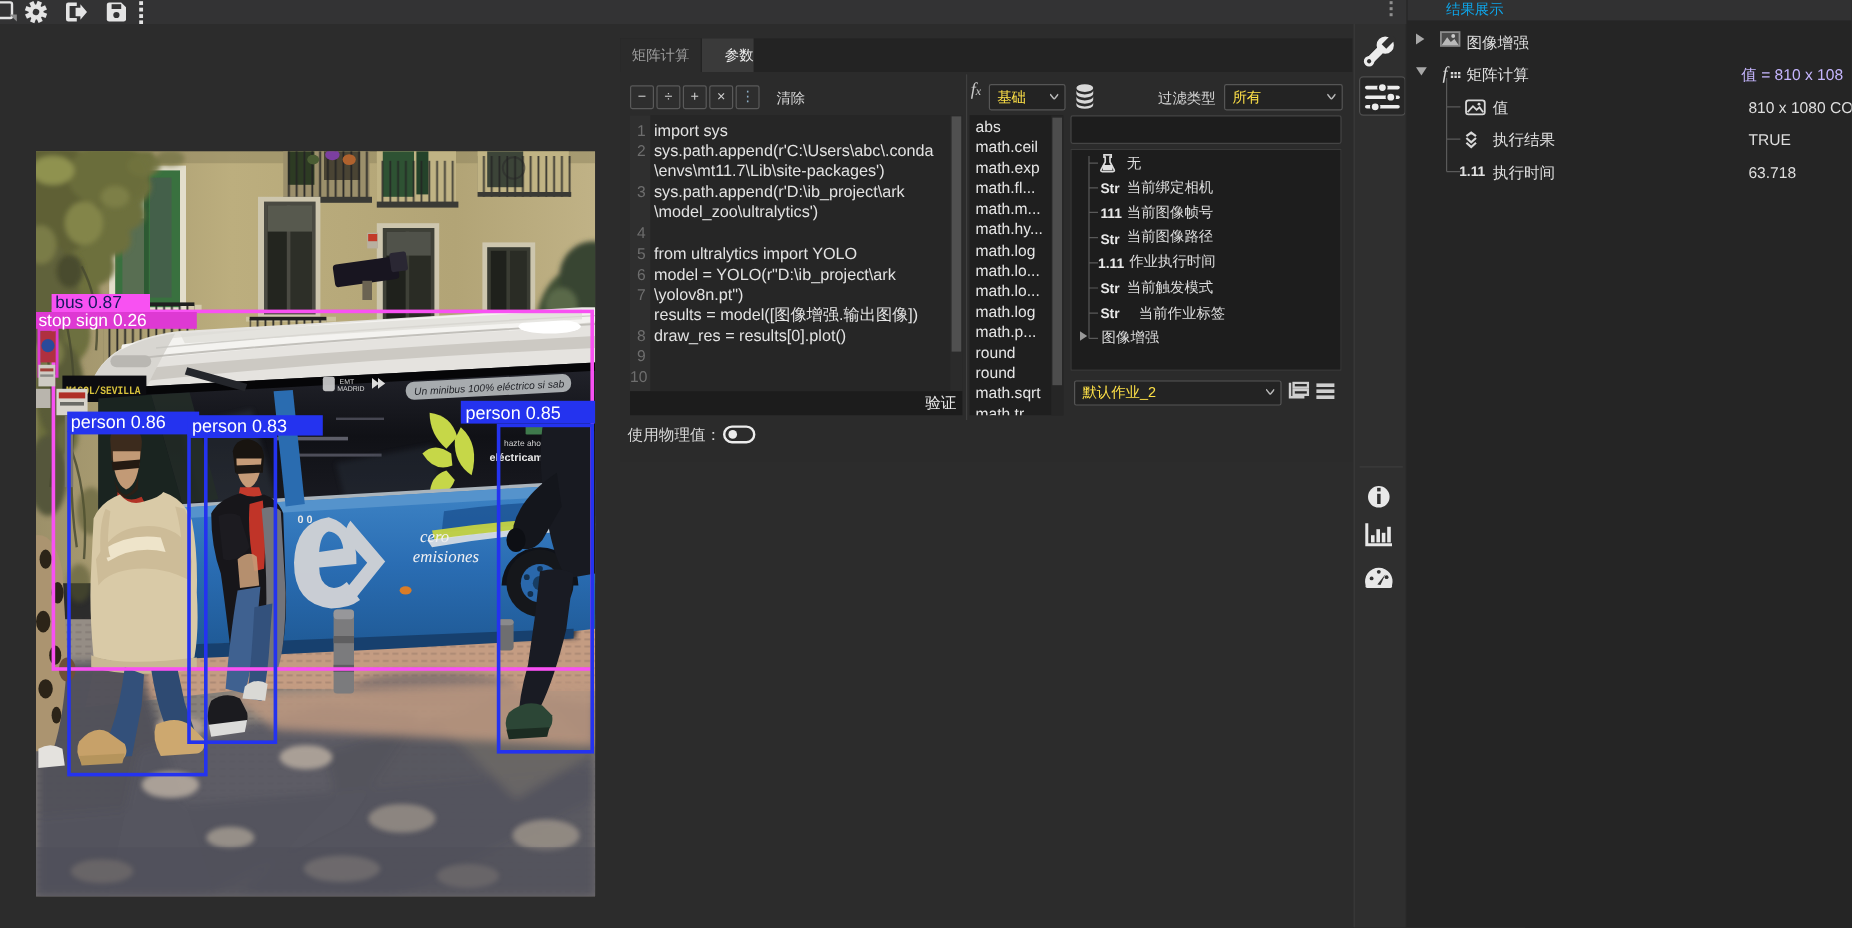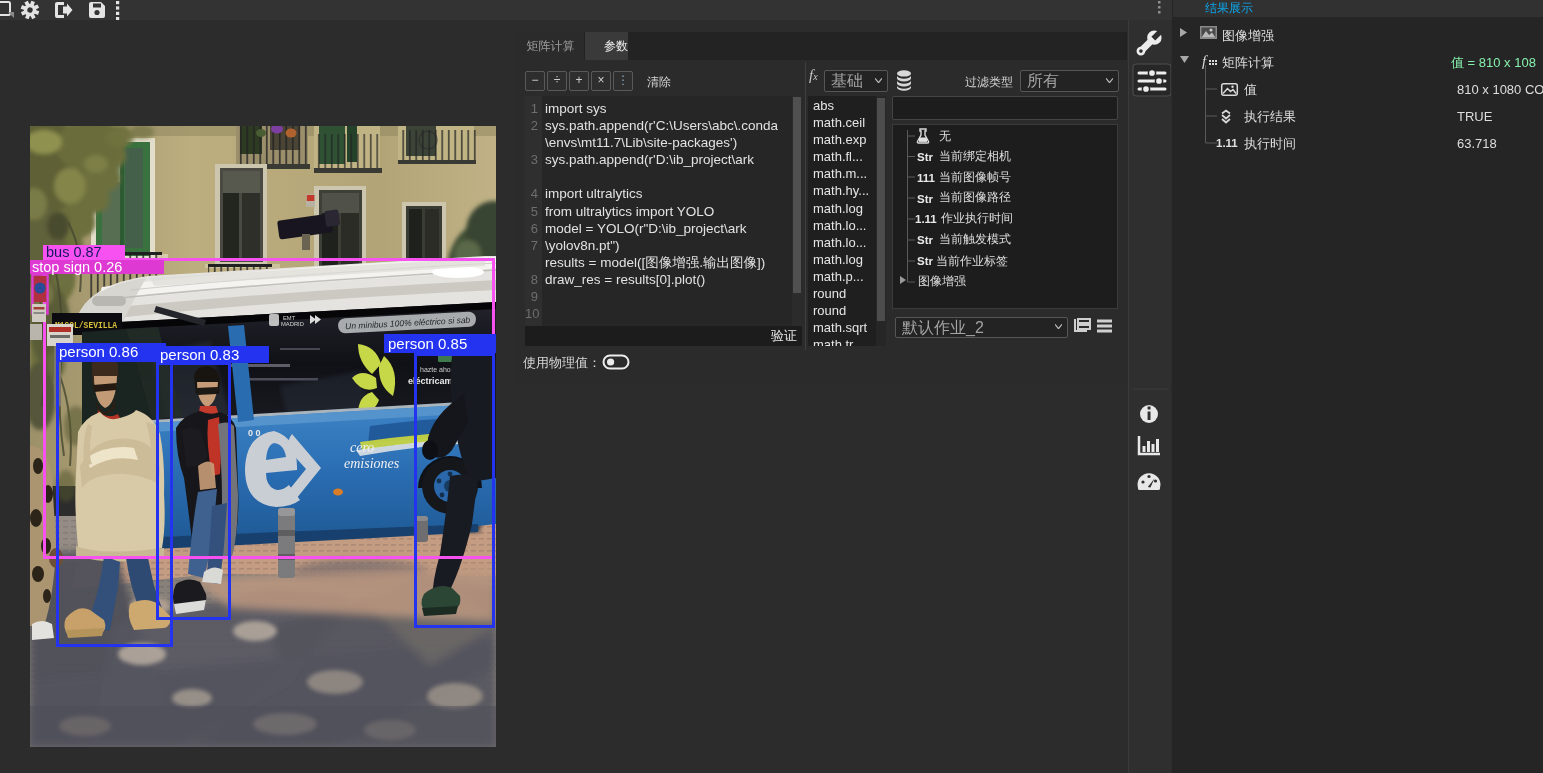--- a/index.html
+++ b/index.html
@@ -11,21 +11,21 @@
 #pbody{position:absolute;left:0;top:28px;width:610px;height:325px;background:#2b2b2b}
 .btn{position:absolute;top:11px;width:18px;height:18px;background:#2e2e2e;border:1px solid #5a5a5a;border-radius:2px;color:#cfcfcf;font-size:12px;line-height:17px;text-align:center}
 .lbl{color:#d6d6d6;font-size:12px}
 #editor{position:absolute;left:8px;top:36px;width:277px;height:230px;background:#262626}
 #gutter{position:absolute;left:0;top:0;width:17px;height:230px;background:#2f2f2f;color:#6e6e6e;font-size:13px;text-align:right}
 #code{position:absolute;left:20px;top:0;width:300px;color:#e2e2e2;font-size:13.5px}
 .cl{height:17.1px;line-height:17.1px;white-space:nowrap}
 #vbar{position:absolute;left:8px;top:266px;width:277px;height:20px;background:#1c1c1c;color:#e8e8e8;font-size:13px;line-height:20px;text-align:right}
 #funclist{position:absolute;left:291px;top:36px;width:78px;height:250px;background:#1f1f1f;color:#e5e5e5;font-size:13px;overflow:hidden}
 .fi{height:17.1px;line-height:17.1px;padding-left:5px}
-.dd{position:absolute;background:#232323;border:1px solid #565656;border-radius:2px;color:#a3a3a3;font-size:16px}
+.dd{position:absolute;background:#232323;border:1px solid #565656;border-radius:2px;color:#fde047;font-size:12px}
 .caret{position:absolute;right:5px;top:7px;width:7px;height:5px}
 #search{position:absolute;left:375px;top:36px;width:226px;height:24px;background:#1d1d1d;border:1px solid #454545;border-radius:2px;box-sizing:border-box}
 #vartree{position:absolute;left:375px;top:64px;width:226px;height:185px;background:#1d1d1d;border:1px solid #3a3a3a;box-sizing:border-box;color:#dedede;font-size:12px}
 .vrow{position:absolute;left:0;height:21px;line-height:21px;white-space:nowrap}
 #results{position:absolute;left:1172px;top:0;width:371px;height:773px;background:#252525;color:#dedede;font-size:13px}
 #rhead{position:absolute;left:1px;top:0;width:371px;height:17px;background:#313132;color:#0ea5e9;font-size:12px;line-height:17px}
 #rstrip{position:absolute;left:1128px;top:20px;width:43px;height:753px;background:#2f2f2f;border-left:1px solid #3a3a3a;box-sizing:border-box}
 .rrow{position:absolute;white-space:nowrap;height:27px;line-height:27px}
 svg{display:block}
 </style></head>
@@ -490,22 +490,22 @@
             <div class="cl">9</div>
             <div class="cl">10</div>
       </div>
         </div>
       <div id="code">
           <div style="padding-top:4px">
         <div class="cl">import sys</div>
         <div class="cl">sys.path.append(r'C:\Users\abc\.conda</div>
         <div class="cl">\envs\mt11.7\Lib\site-packages')</div>
         <div class="cl">sys.path.append(r'D:\ib_project\ark</div>
+        <div class="cl">\model_zoo\ultralytics')</div>
         <div class="cl">&nbsp;</div>
-        <div class="cl">import ultralytics</div>
         <div class="cl">from ultralytics import YOLO</div>
         <div class="cl">model = YOLO(r"D:\ib_project\ark</div>
         <div class="cl">\yolov8n.pt")</div>
         <div class="cl">results = model([图像增强.输出图像])</div>
         <div class="cl">draw_res = results[0].plot()</div>
       </div>
         </div>
       <div class="abs" style="left:267px;top:0;width:10px;height:230px;background:#2b2b2b"></div>
       <div class="abs" style="left:268px;top:1px;width:8px;height:196px;background:#505050"></div>
     </div>
@@ -577,21 +577,21 @@
           <text x="24" y="119">Str</text>
           <text x="24" y="140">Str</text>
         </g>
       </svg>
       <div class="vrow" style="left:46px;top:1px">无</div>
       <div class="vrow" style="left:46px;top:21px">当前绑定相机</div>
       <div class="vrow" style="left:46px;top:42px">当前图像帧号</div>
       <div class="vrow" style="left:46px;top:62px">当前图像路径</div>
       <div class="vrow" style="left:48px;top:83px">作业执行时间</div>
       <div class="vrow" style="left:46px;top:104px">当前触发模式</div>
-      <div class="vrow" style="left:43px;top:126px">当前作业标签</div>
+      <div class="vrow" style="left:56px;top:126px">当前作业标签</div>
       <div class="vrow" style="left:25px;top:146px">图像增强</div>
     </div>
     <div class="dd" style="left:378px;top:257px;width:171px;height:19px;line-height:19px"><span style="padding-left:6px">默认作业_2</span>
       <svg class="caret" style="top:6px" viewBox="0 0 8 5">
           <path d="M0 0 L4 5 L8 0" fill="none" stroke="#b8b8b8" stroke-width="1.4"></path>
         </svg></div>
     <svg class="abs" style="left:556px;top:258px" width="18" height="16" viewBox="0 0 18 16">
       <g fill="none" stroke="#cfcfcf" stroke-width="2">
           <rect x="5" y="1" width="12" height="4"></rect>
           <rect x="5" y="7" width="12" height="4"></rect>
@@ -703,17 +703,17 @@
     <path d="M1 5 L5 8.5 L9 5"></path>
     <path d="M1 9 L5 12.5 L9 9"></path>
   </g>
   <text x="44" y="130" font-size="11.5" font-weight="bold" fill="#e0e0e0">1.11</text>
 </svg>
 <div class="rrow" style="left:50px;top:22px">图像增强</div>
 <div class="rrow" style="left:50px;top:49px">矩阵计算</div>
 <div class="rrow" style="left:72px;top:76px">值</div>
 <div class="rrow" style="left:72px;top:103px">执行结果</div>
 <div class="rrow" style="left:72px;top:130px">执行时间</div>
-<div class="rrow" style="left:279px;top:49px;color:#86efac">值 = 810 x 108</div>
+<div class="rrow" style="left:279px;top:49px;color:#c4b5fd">值 = 810 x 108</div>
 <div class="rrow" style="left:285px;top:76px">810 x 1080 CO</div>
 <div class="rrow" style="left:285px;top:103px">TRUE</div>
 <div class="rrow" style="left:285px;top:130px">63.718</div>
 </div>
 
 </body></html>

